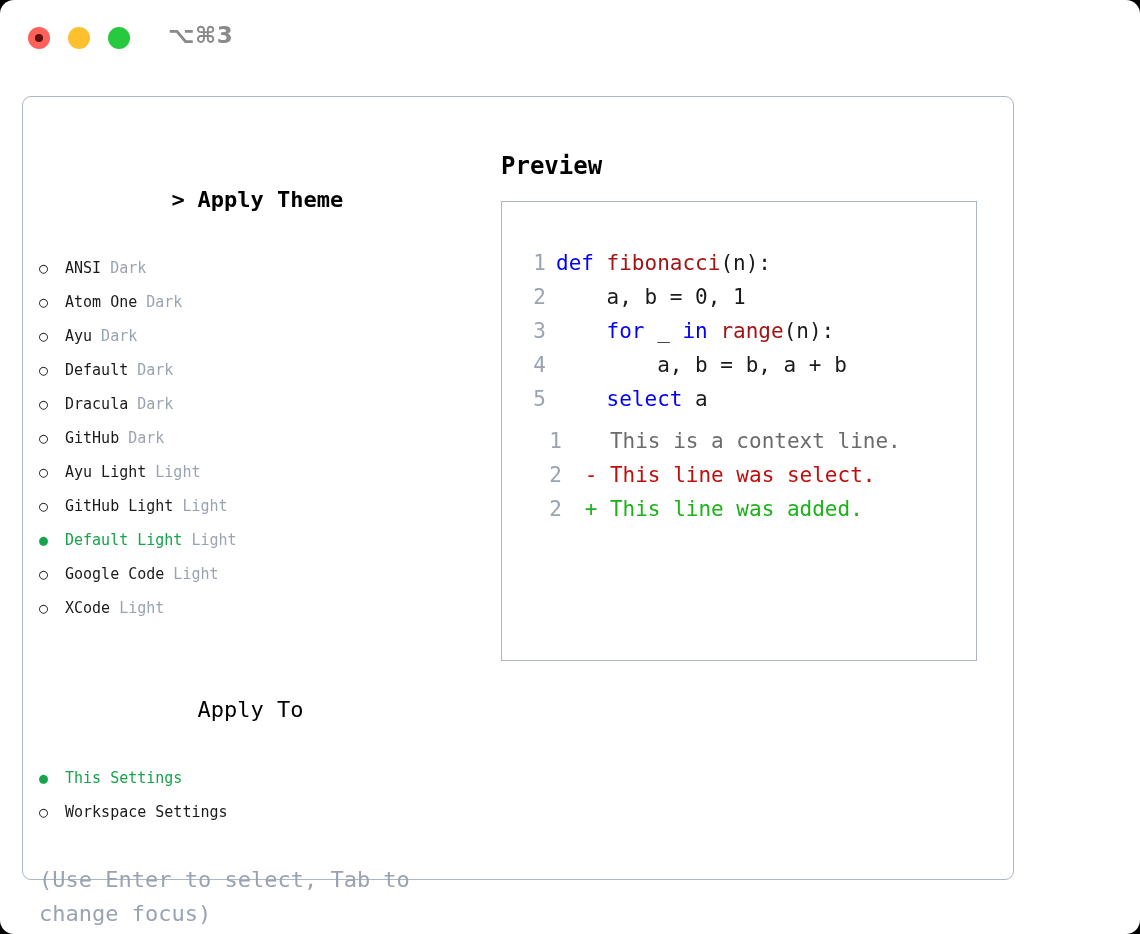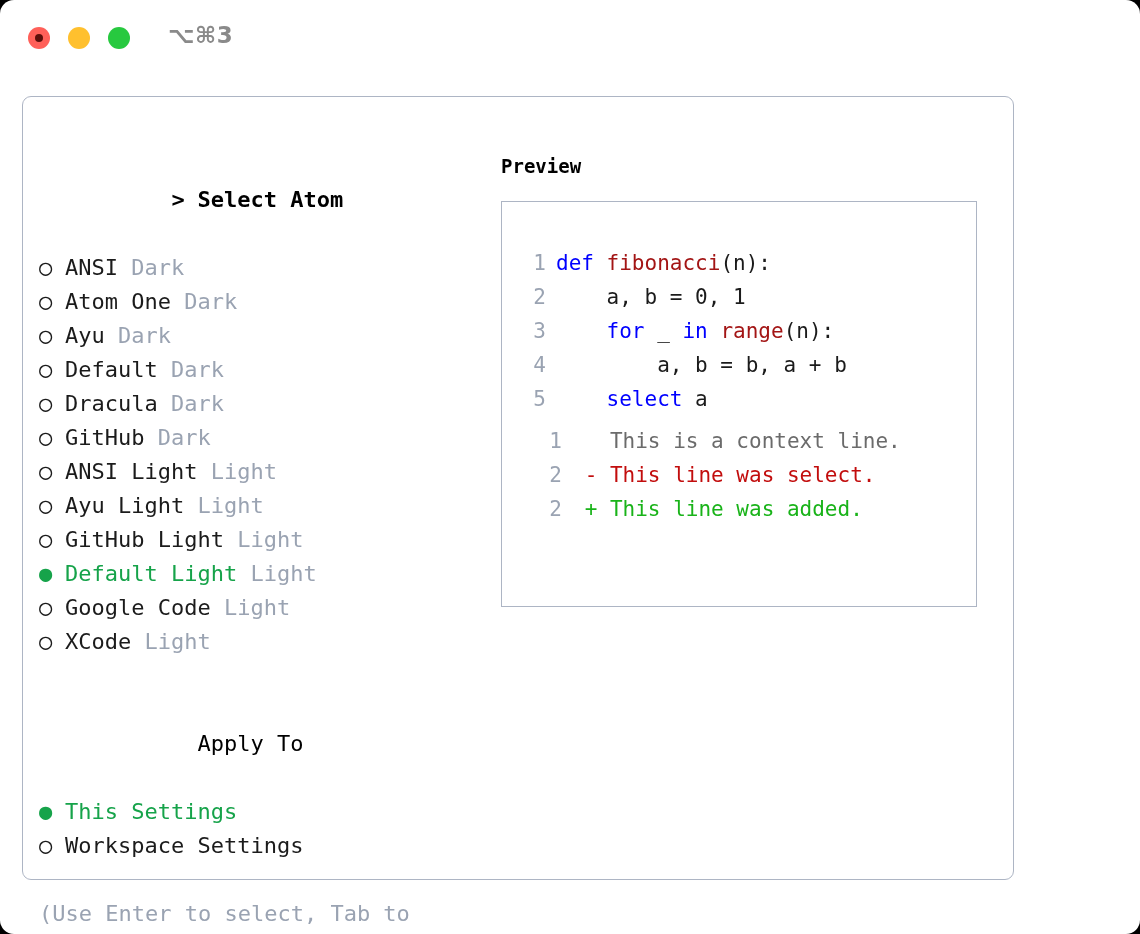--- a/index.html
+++ b/index.html
@@ -98,21 +98,21 @@
   }
   .section-head.focused {
     font-weight: bold;
   }
   .section-head .caret {
     display: inline-block;
     width: 26px;
   }
 
   .opt-row {
-    font-size: 22px;
+    font-size: 15px;
     line-height: 34px;
     white-space: pre;
     color: #1b1b1b;
   }
   .opt-row .bullet {
     display: inline-block;
     width: 26px;
     color: #1b1b1b;
   }
   .opt-row.selected .bullet { color: #16a34a; }
@@ -132,32 +132,32 @@
   }
 
   
   .right-col {
     position: absolute;
     left: 478px;
     top: 52px;
     width: 500px;
   }
   .preview-head {
-    font-size: 19px;
+    font-size: 24px;
     line-height: 34px;
     font-weight: bold;
     color: #000000;
     white-space: pre;
   }
   .preview-box {
     position: absolute;
     left: 0px;
     top: 52px;
     width: 476px;
-    height: 406px;
+    height: 460px;
     box-sizing: border-box;
     border: 1.6px solid #adb5c4;
     background: #ffffff;
   }
   .code-area {
     position: absolute;
     left: 18px;
     top: 44px;
     width: 440px;
   }
@@ -199,31 +199,30 @@
     <div class="traffic traffic-green"></div>
     <div class="title-shortcut">⌥⌘3</div>
   </div>
 
   <div class="panel">
     <div class="panel-inner">
 
       <div class="left-col">
 
         <div class="section-head focused">
-          <span class="caret">&gt;</span><span>Select Atom</span>
+          <span class="caret">&gt;</span><span>Apply Theme</span>
         </div>
 
         <div id="theme-options">
             <div class="opt-row"><span class="bullet">○</span><span class="opt-label">ANSI</span><span class="opt-meta"> Dark</span></div>
             <div class="opt-row"><span class="bullet">○</span><span class="opt-label">Atom One</span><span class="opt-meta"> Dark</span></div>
             <div class="opt-row"><span class="bullet">○</span><span class="opt-label">Ayu</span><span class="opt-meta"> Dark</span></div>
             <div class="opt-row"><span class="bullet">○</span><span class="opt-label">Default</span><span class="opt-meta"> Dark</span></div>
             <div class="opt-row"><span class="bullet">○</span><span class="opt-label">Dracula</span><span class="opt-meta"> Dark</span></div>
             <div class="opt-row"><span class="bullet">○</span><span class="opt-label">GitHub</span><span class="opt-meta"> Dark</span></div>
-            <div class="opt-row"><span class="bullet">○</span><span class="opt-label">ANSI Light</span><span class="opt-meta"> Light</span></div>
             <div class="opt-row"><span class="bullet">○</span><span class="opt-label">Ayu Light</span><span class="opt-meta"> Light</span></div>
             <div class="opt-row"><span class="bullet">○</span><span class="opt-label">GitHub Light</span><span class="opt-meta"> Light</span></div>
             <div class="opt-row selected"><span class="bullet">●</span><span class="opt-label">Default Light</span><span class="opt-meta"> Light</span></div>
             <div class="opt-row"><span class="bullet">○</span><span class="opt-label">Google Code</span><span class="opt-meta"> Light</span></div>
             <div class="opt-row"><span class="bullet">○</span><span class="opt-label">XCode</span><span class="opt-meta"> Light</span></div>
           </div>
 
         <div class="spacer-row"></div>
 
         <div class="section-head">

